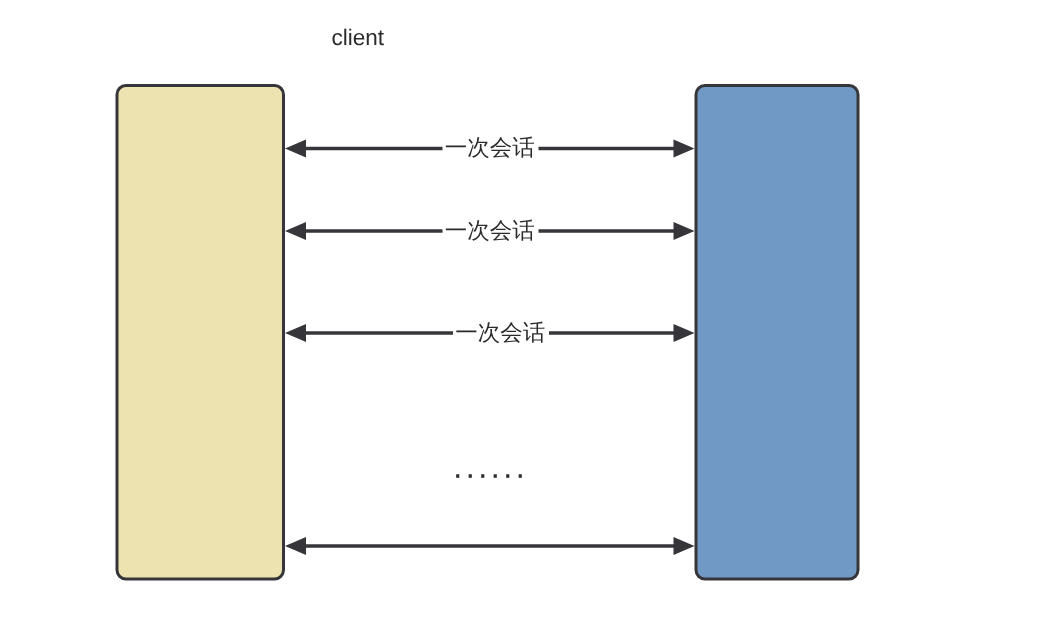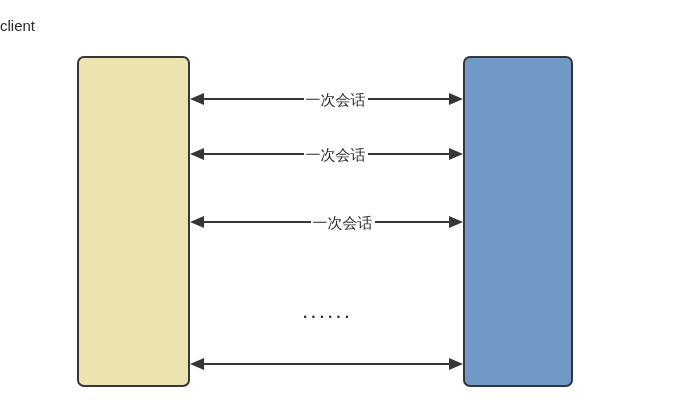--- a/index.html
+++ b/index.html
@@ -38,21 +38,21 @@
     width: 110px;
     height: 331px;
     background: #7099C5;
   }
 
   
   .node-caption {
     position: absolute;
     font-size: 15px;
     color: #2b2b2b;
-    text-align: left;
+    text-align: right;
     white-space: nowrap;
     line-height: 1;
   }
   #client-caption {
     left: 0;
     width: 256px;
     top: 18px;
   }
   #server-caption {
     left: 397px;
@@ -60,21 +60,20 @@
     top: 18px;
   }
 
   
   .arrow-row {
     position: absolute;
     left: 190px;
     width: 273px;
     height: 26px;
     margin-top: -13px;
-    padding-left: 18px;
   }
   .arrow-row svg {
     position: absolute;
     left: 0;
     top: 0;
     display: block;
   }
   .arrow-label {
     position: absolute;
     top: 50%;

